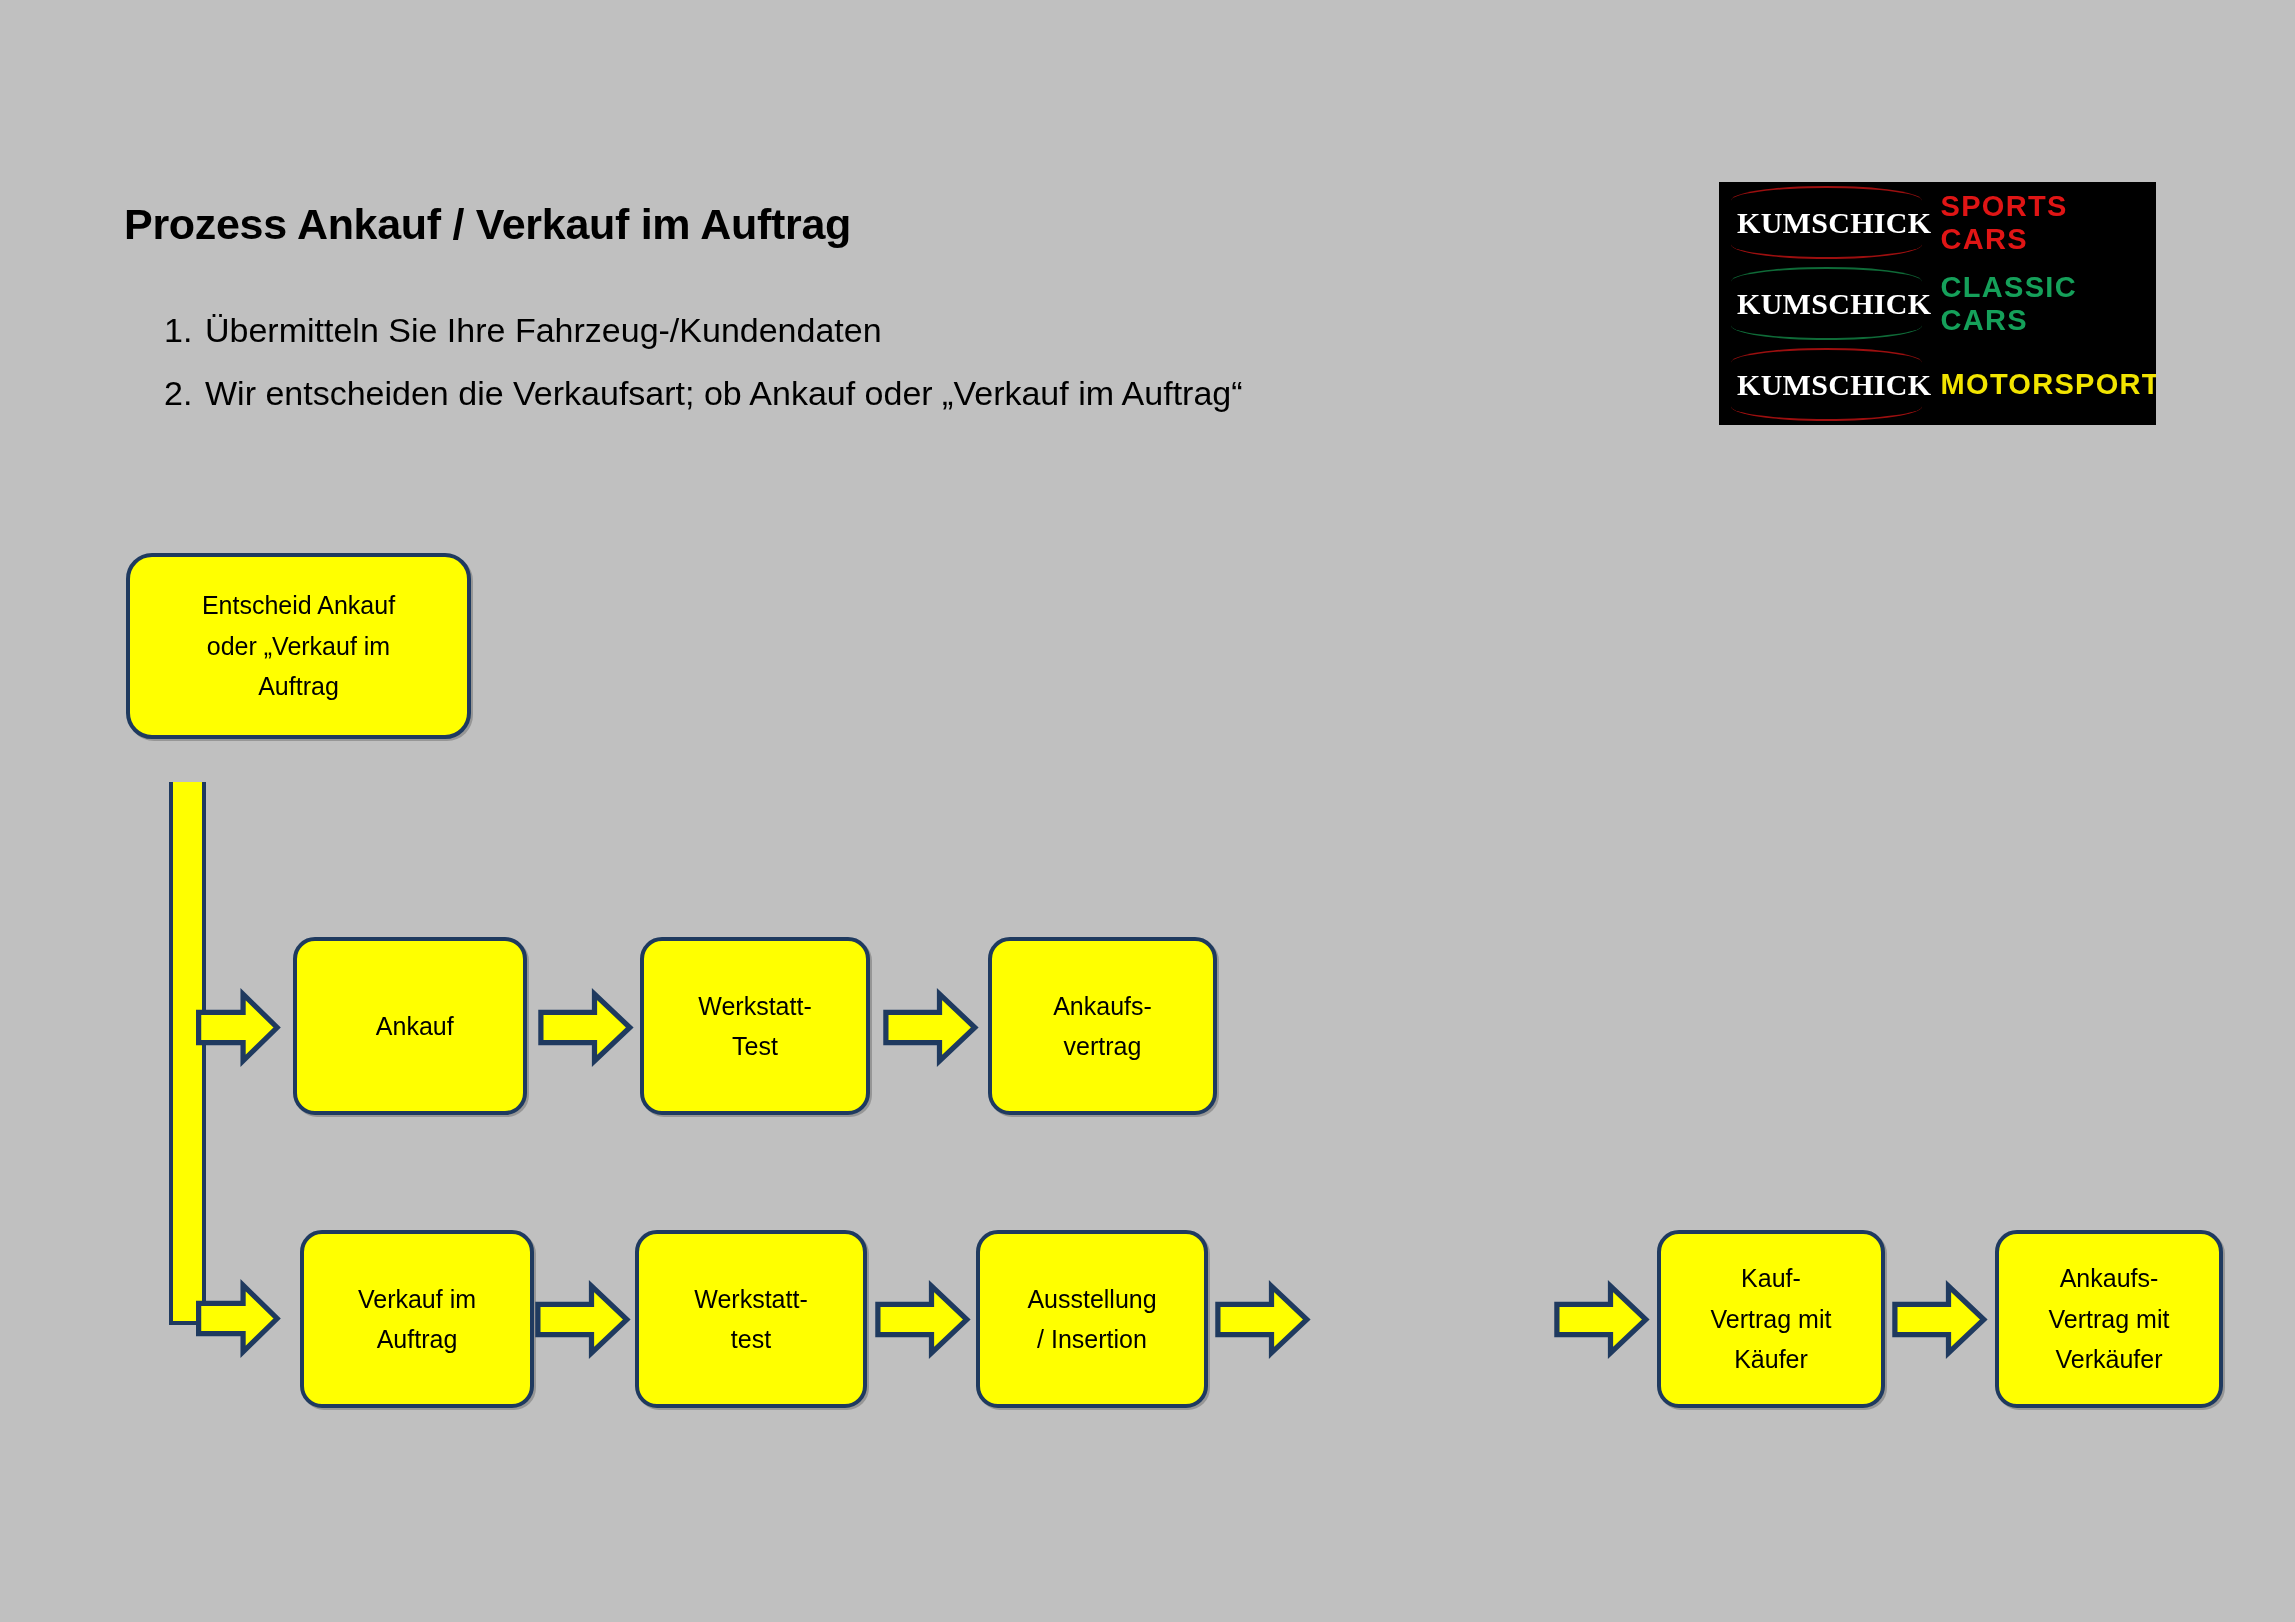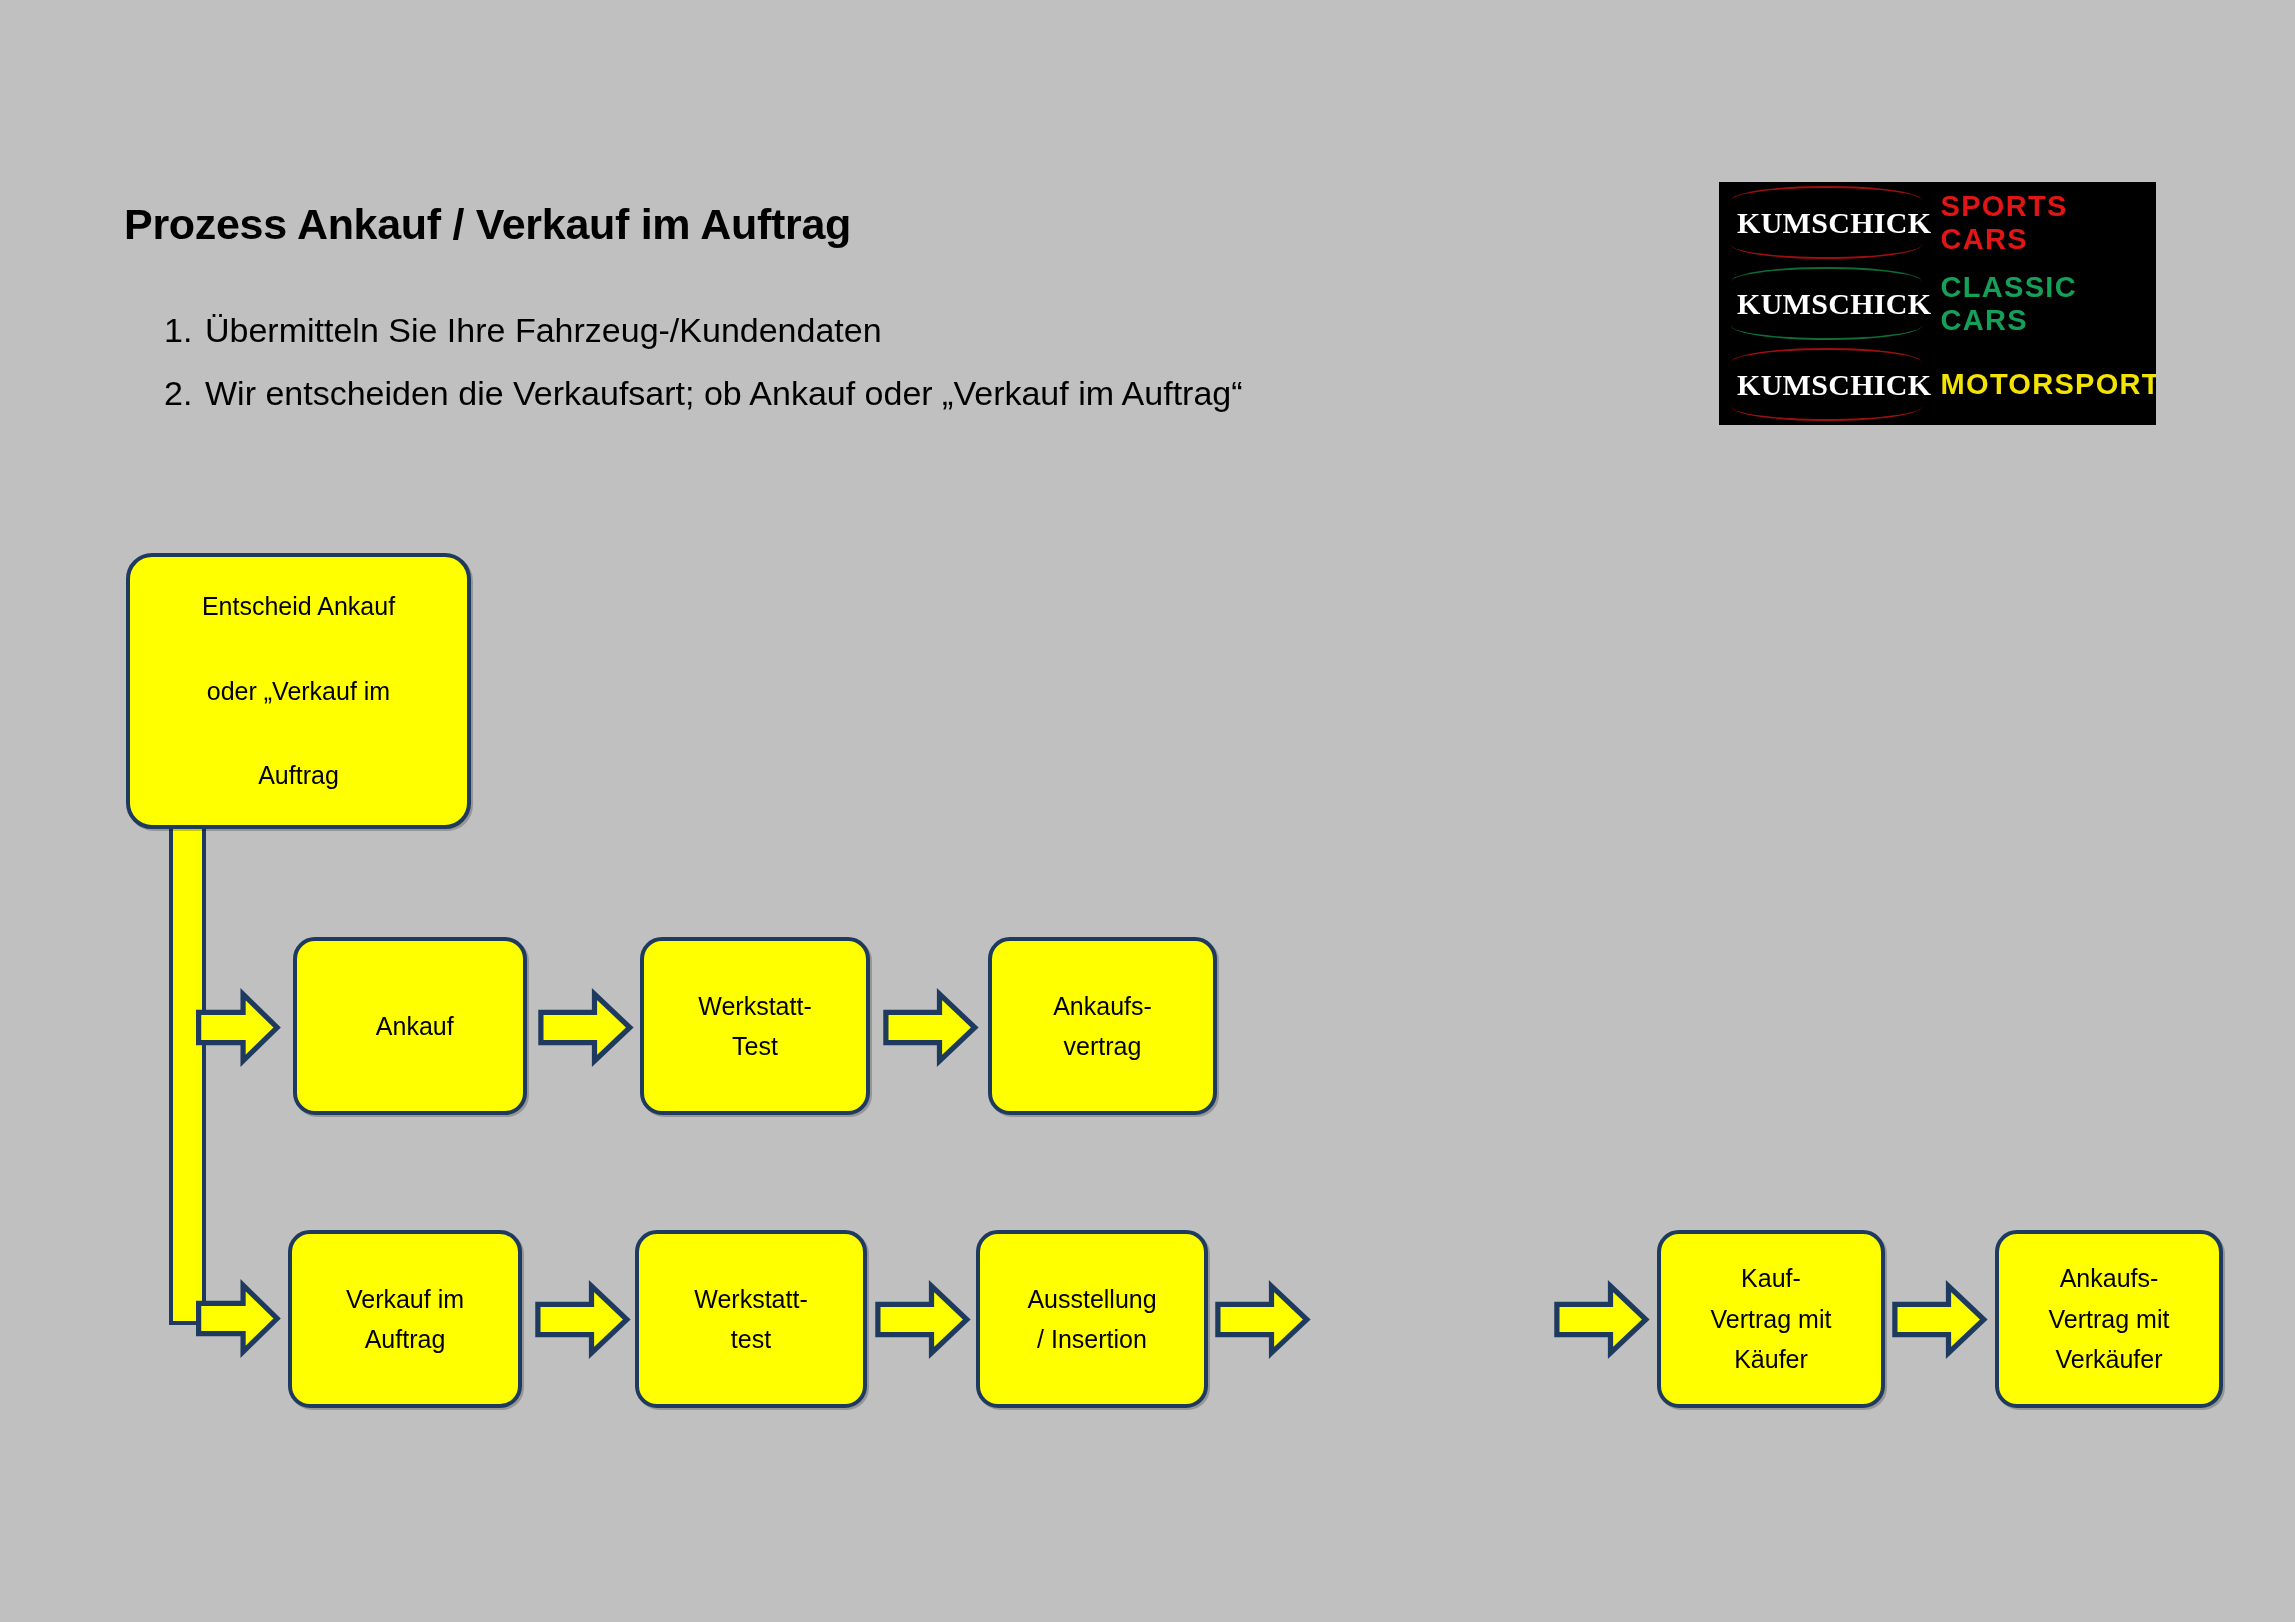--- a/index.html
+++ b/index.html
@@ -140,24 +140,23 @@
     font-size: 25px;
     line-height: 1.62;
     padding: 2.6px 6.5px;
     box-shadow: 2px 2px 0 rgba(0,0,0,0.22);
   }
 
   .node.decision {
     left: 126px;
     top: 553px;
     width: 345px;
-    height: 276px;
+    height: 186px;
     border-radius: 26px;
     z-index: 3;
-    gap: 44px;
   }
 
   .node .line { display: block; white-space: nowrap; }
 
   
   .trunk {
     position: absolute;
     left: 169px;
     top: 782px;
     width: 37px;
@@ -259,21 +258,21 @@
     <svg width="96" height="85" viewBox="0 0 146 130">
       <polygon points="4,42 86,42 86,14 140,65 86,116 86,88 4,88" fill="#ffff00" stroke="#1f3a5f" stroke-width="8" stroke-linejoin="miter"></polygon>
     </svg>
   </div>
 
   <div class="node row-top" style="left:988px; width:229px;">
     <span class="line">Ankaufs-</span>
     <span class="line">vertrag</span>
   </div>
 
-  <div class="node row-bot" style="left:288px; width:234px;">
+  <div class="node row-bot" style="left:300px; width:234px;">
     <span class="line">Verkauf im</span>
     <span class="line">Auftrag</span>
   </div>
 
   <div class="arrow" style="left:535px; top:1277px;">
     <svg width="96" height="85" viewBox="0 0 146 130">
       <polygon points="4,42 86,42 86,14 140,65 86,116 86,88 4,88" fill="#ffff00" stroke="#1f3a5f" stroke-width="8" stroke-linejoin="miter"></polygon>
     </svg>
   </div>
 

